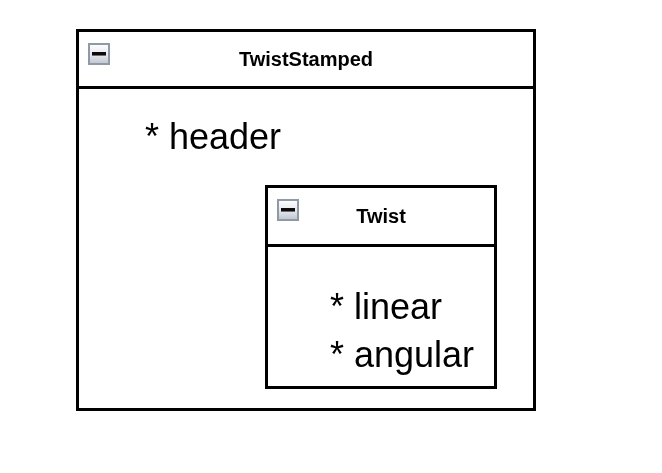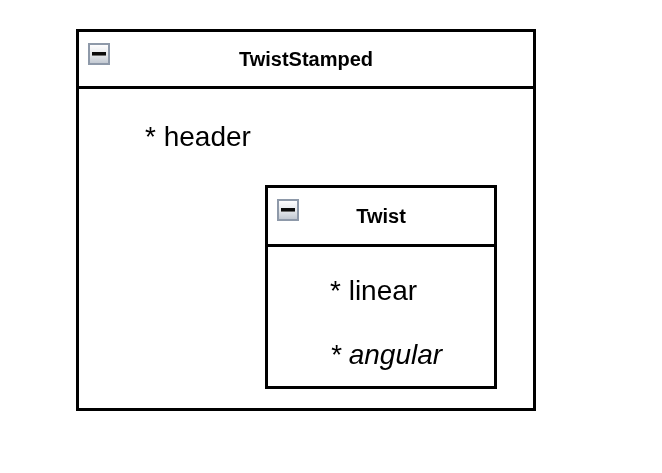--- a/index.html
+++ b/index.html
@@ -68,28 +68,28 @@
   }
   .minus-bar {
     display: block;
     width: 14px;
     height: 4px;
     background: #0b0b0b;
     box-shadow: inset 0 -1px 0 #6d6d6d;
   }
   .field {
     position: absolute;
-    font-size: 28px;
+    font-size: 36px;
     line-height: 30px;
     white-space: pre;
   }
   .f-header { left: 66px; top: 90px; }
   .f-twist  { left: 64px; top: 154px; }
-  .f-linear  { left: 62px; top: 88px; }
-  .f-angular { left: 62px; top: 152px; font-style: italic; }
+  .f-linear  { left: 62px; top: 104px; }
+  .f-angular { left: 62px; top: 152px; }
 </style>
 </head>
 <body>
 
 <div class="canvas">
 
   <section class="box outer">
 
     <header class="box-header">
       <button class="collapse-btn" aria-label="Collapse TwistStamped">

